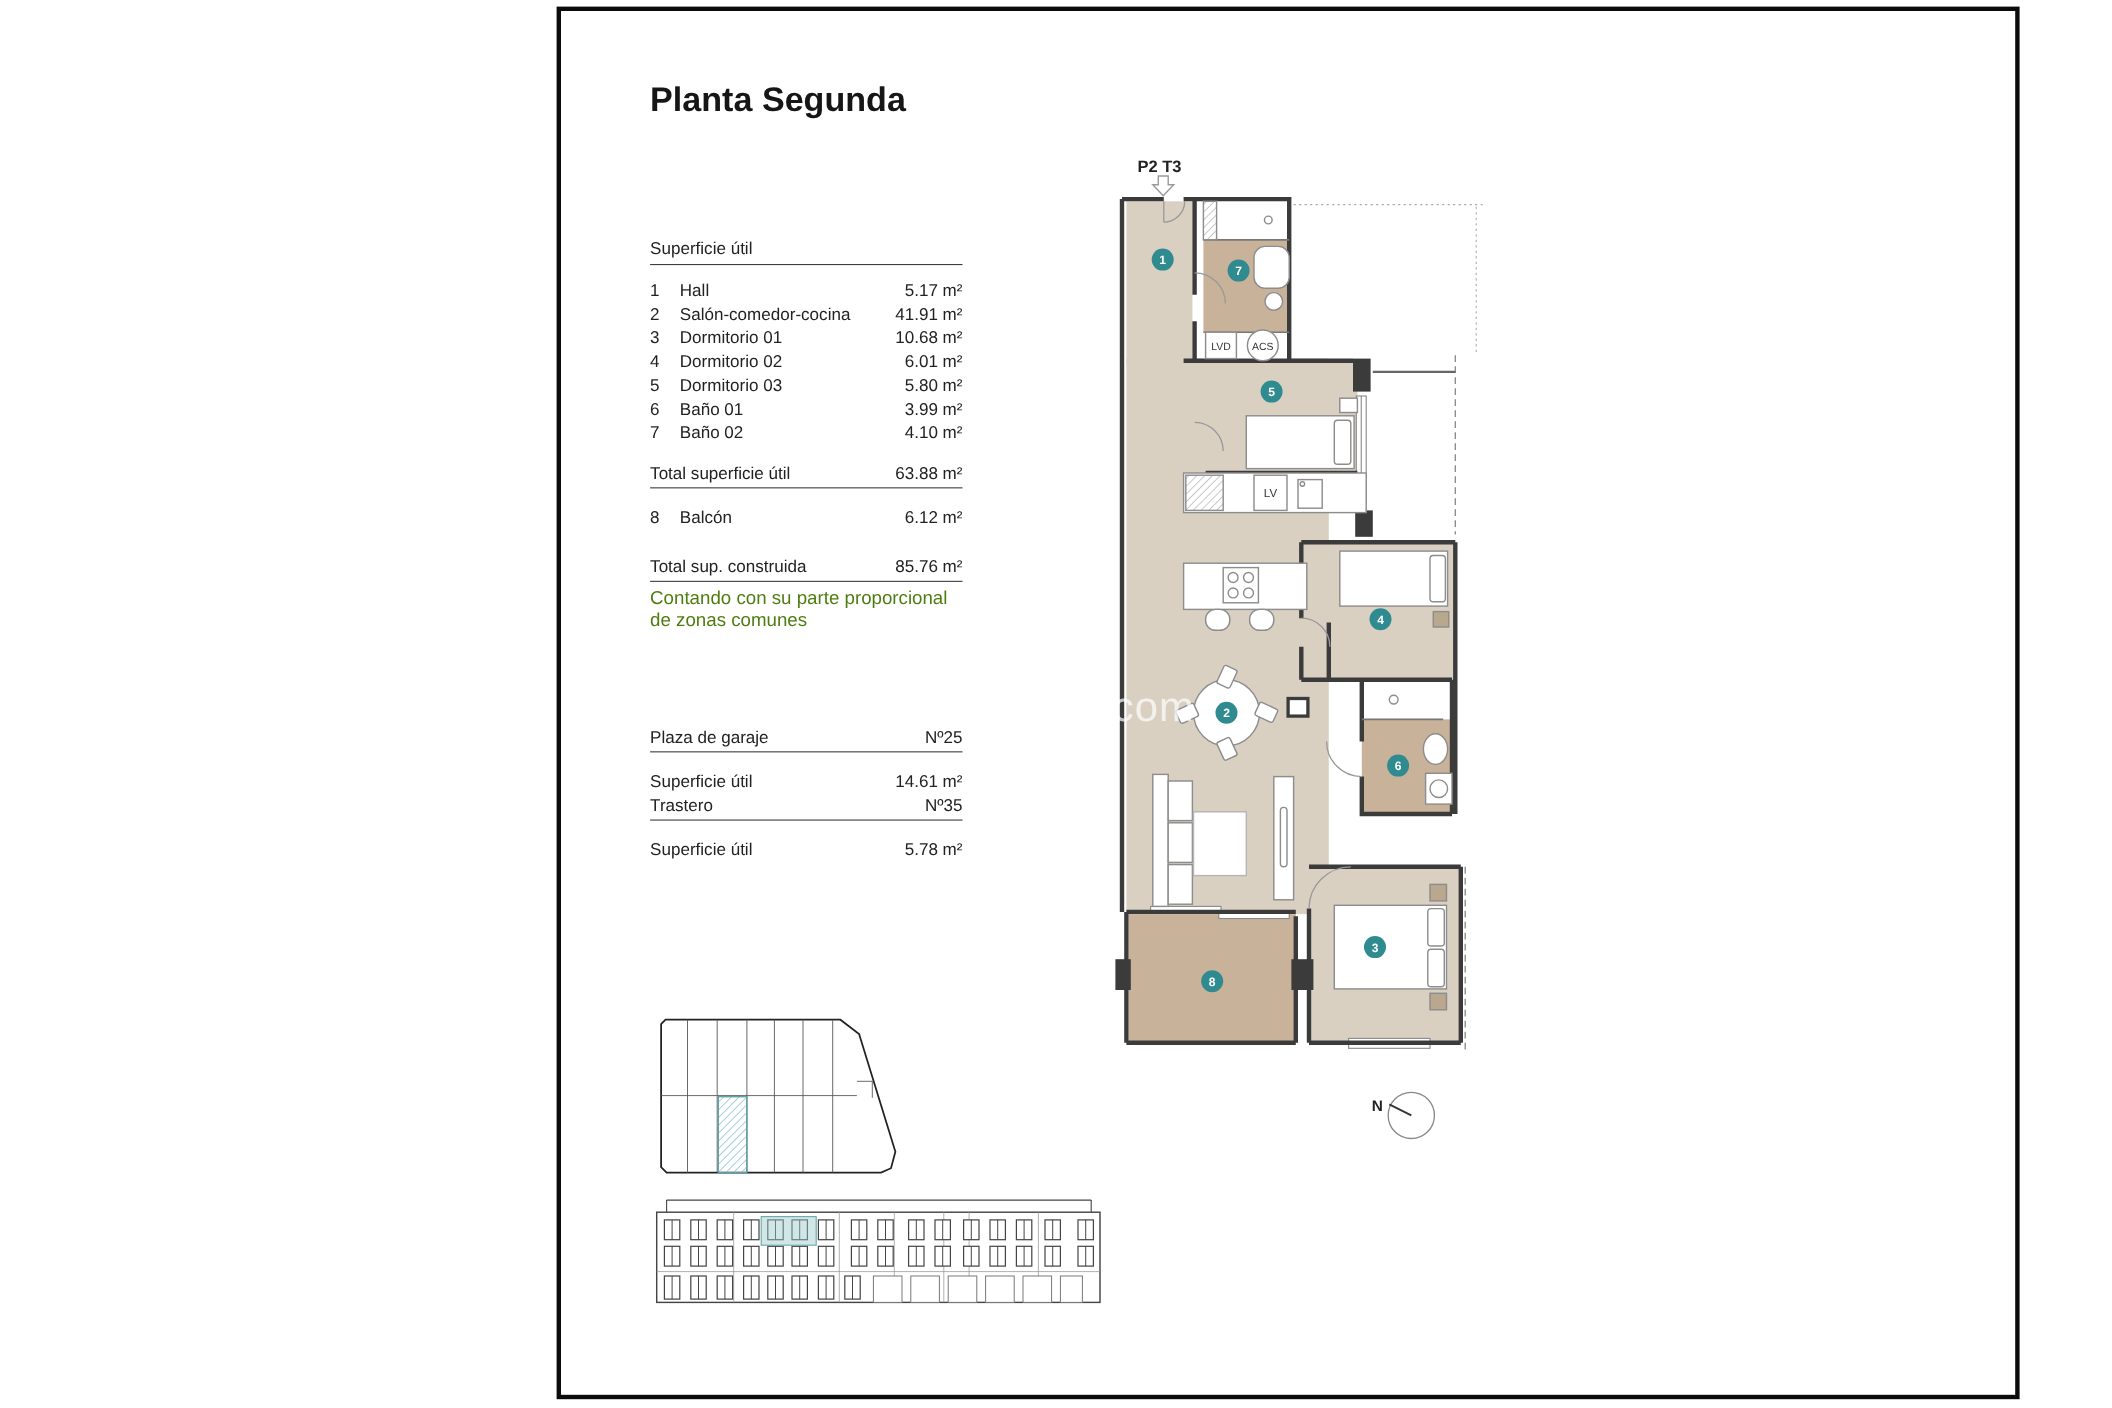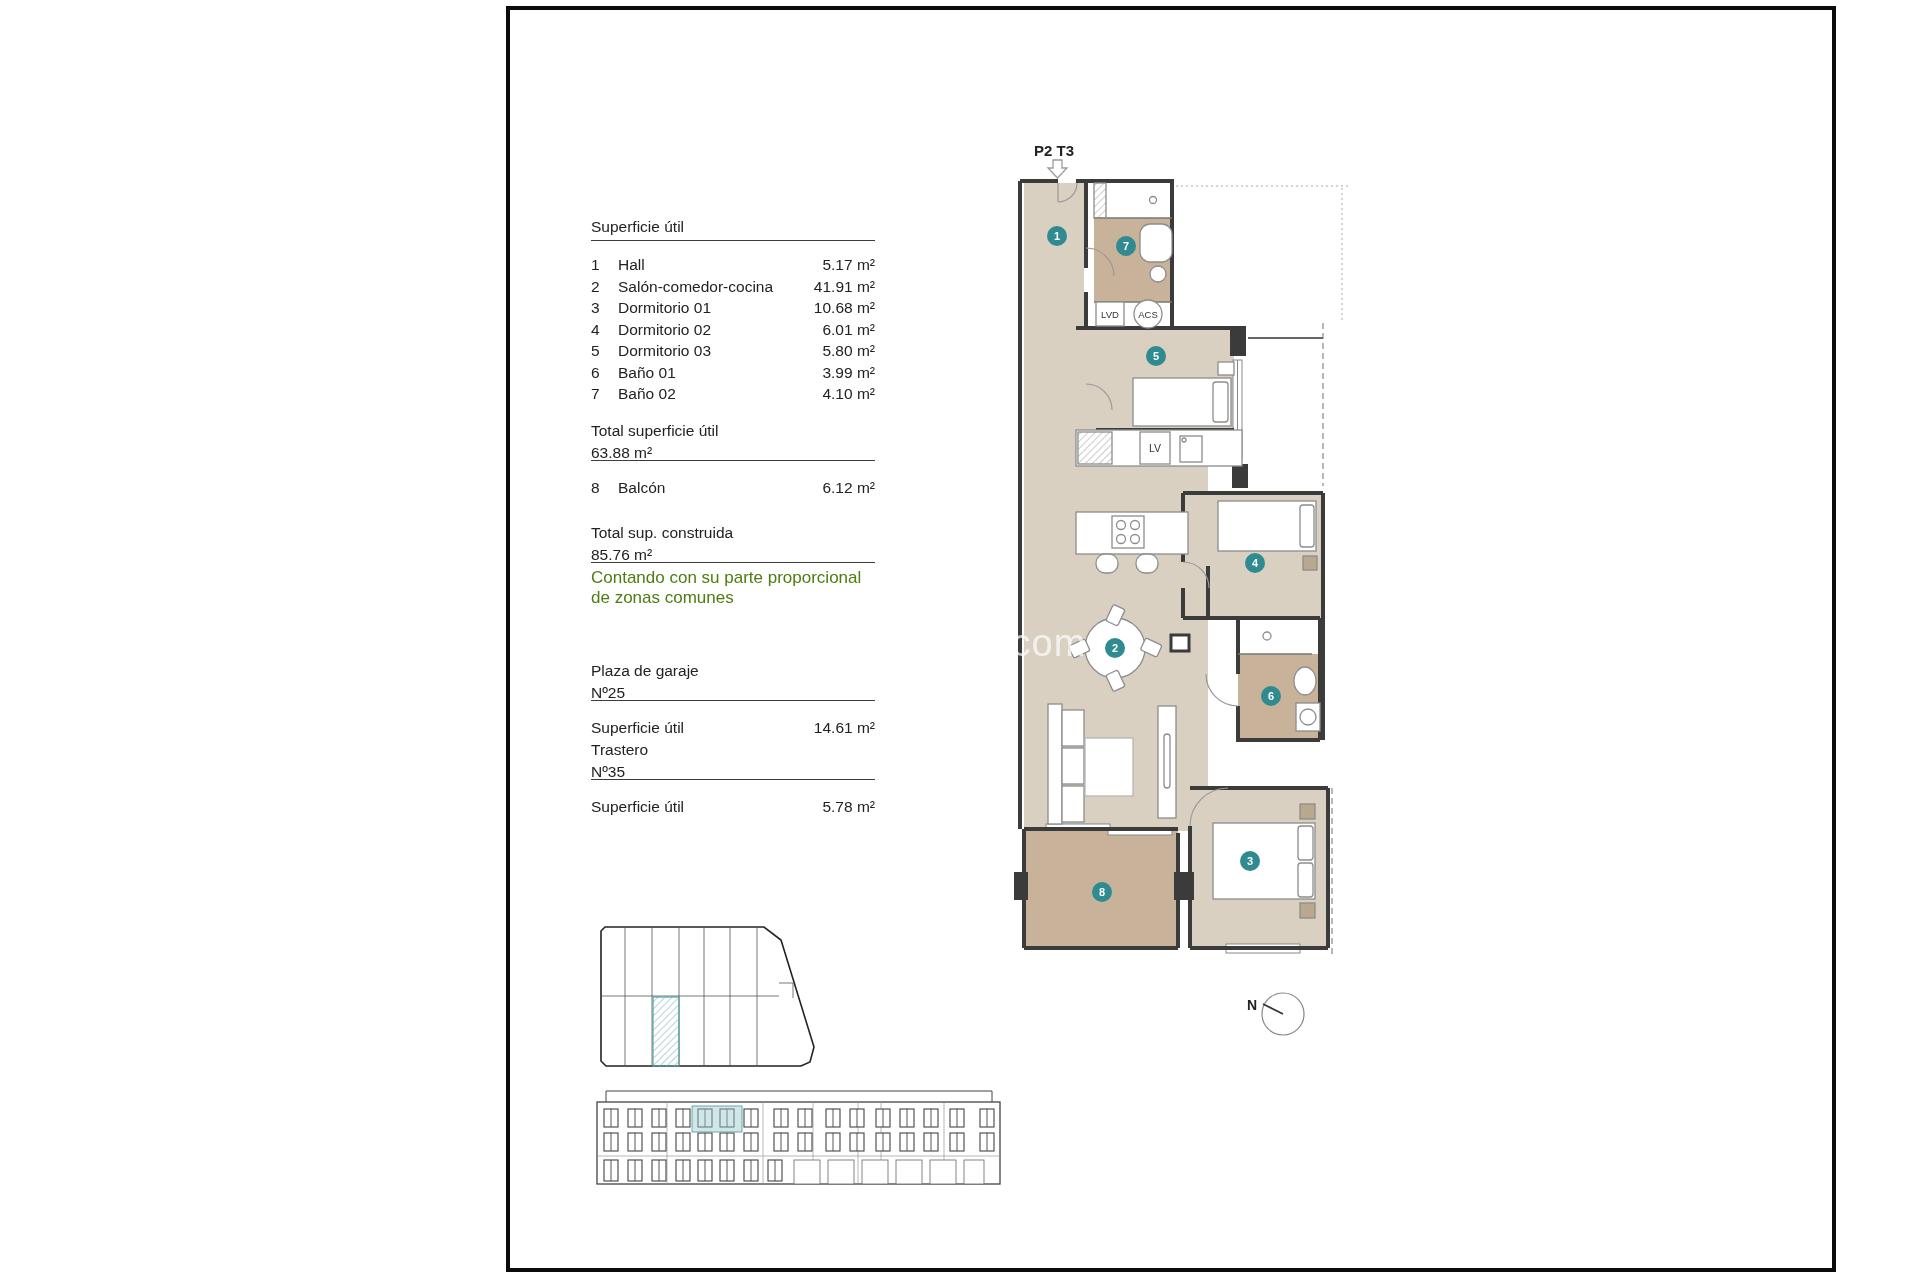--- a/index.html
+++ b/index.html
@@ -11,33 +11,34 @@
        font-size:31px;font-weight:bold;line-height:37px;color:#161616;}
   .tbl{position:absolute;left:591px;width:284px;font-size:15.5px;color:#222;}
   .tbl-header{display:flex;justify-content:space-between;padding-bottom:4px;
        border-bottom:1.5px solid #3c3c3c;}
   .rows{margin-top:13px;}
   .row{display:flex;height:21.5px;line-height:21.5px;}
   .row .num{width:27px;}
   .row .name{flex:1;}
   .row .val{text-align:right;}
   .total-row{display:flex;justify-content:space-between;height:22px;line-height:22px;}
-  .underlined{border-bottom:1.5px solid #3c3c3c;padding-bottom:18px;flex-direction:column;}
+  .underlined{border-bottom:1.5px solid #3c3c3c;padding-bottom:1px;}
   .note{font-size:17px;color:#4d7c0f;margin-top:5px;}
   .svg-abs{position:absolute;}
   .watermark{position:absolute;left:1000px;top:622px;font-size:38px;font-weight:normal;
        color:#ffffff;opacity:.7;letter-spacing:1px;filter:blur(.6px);z-index:6;}
   svg text{font-family:"Liberation Sans",sans-serif;}
 </style>
 </head>
 <body>
 
 <div class="page-frame"></div>
 
 <div class="title-block">
+  <div>Planta Segunda</div>
 </div>
 
 <div class="tbl" style="top:218px">
   <div class="tbl-header">
     <span>Superficie útil</span>
   </div>
   <div class="rows">
     <div class="row">
         <span class="num">1</span>
         <span class="name">Hall</span>

